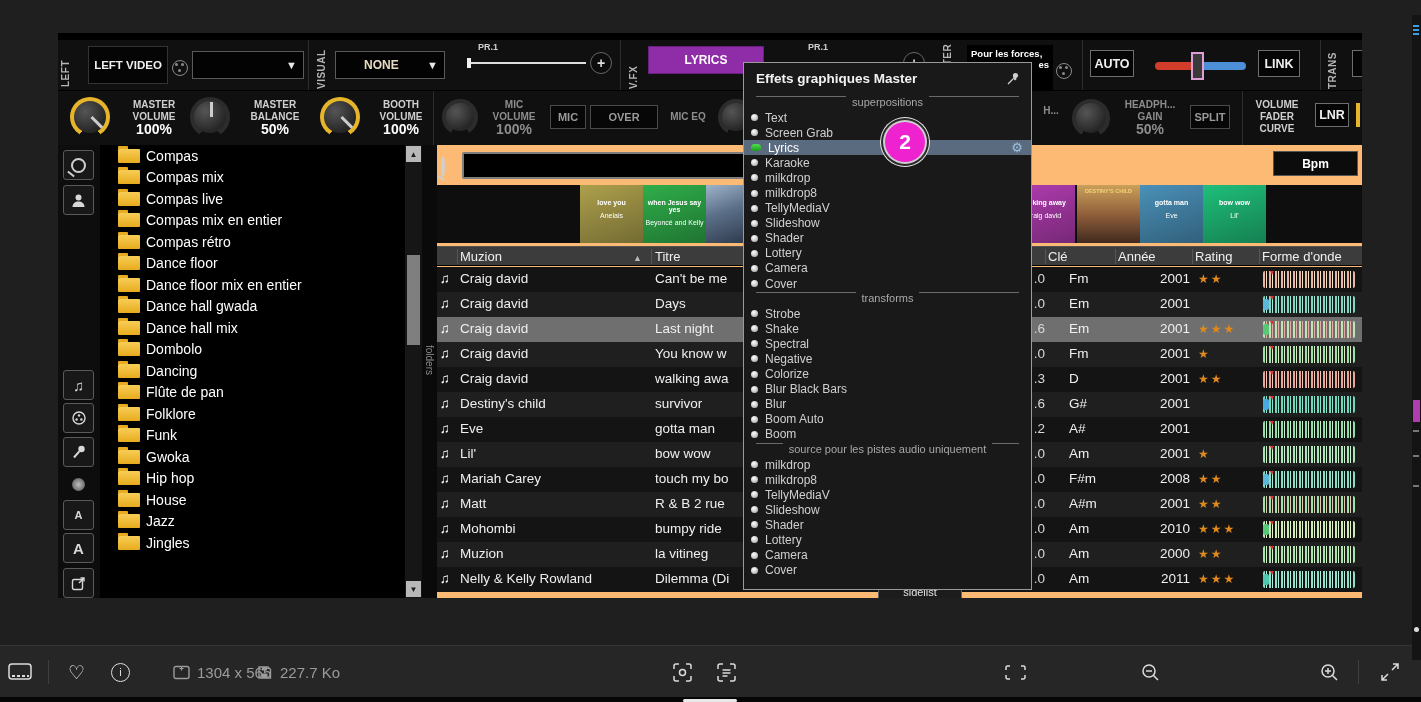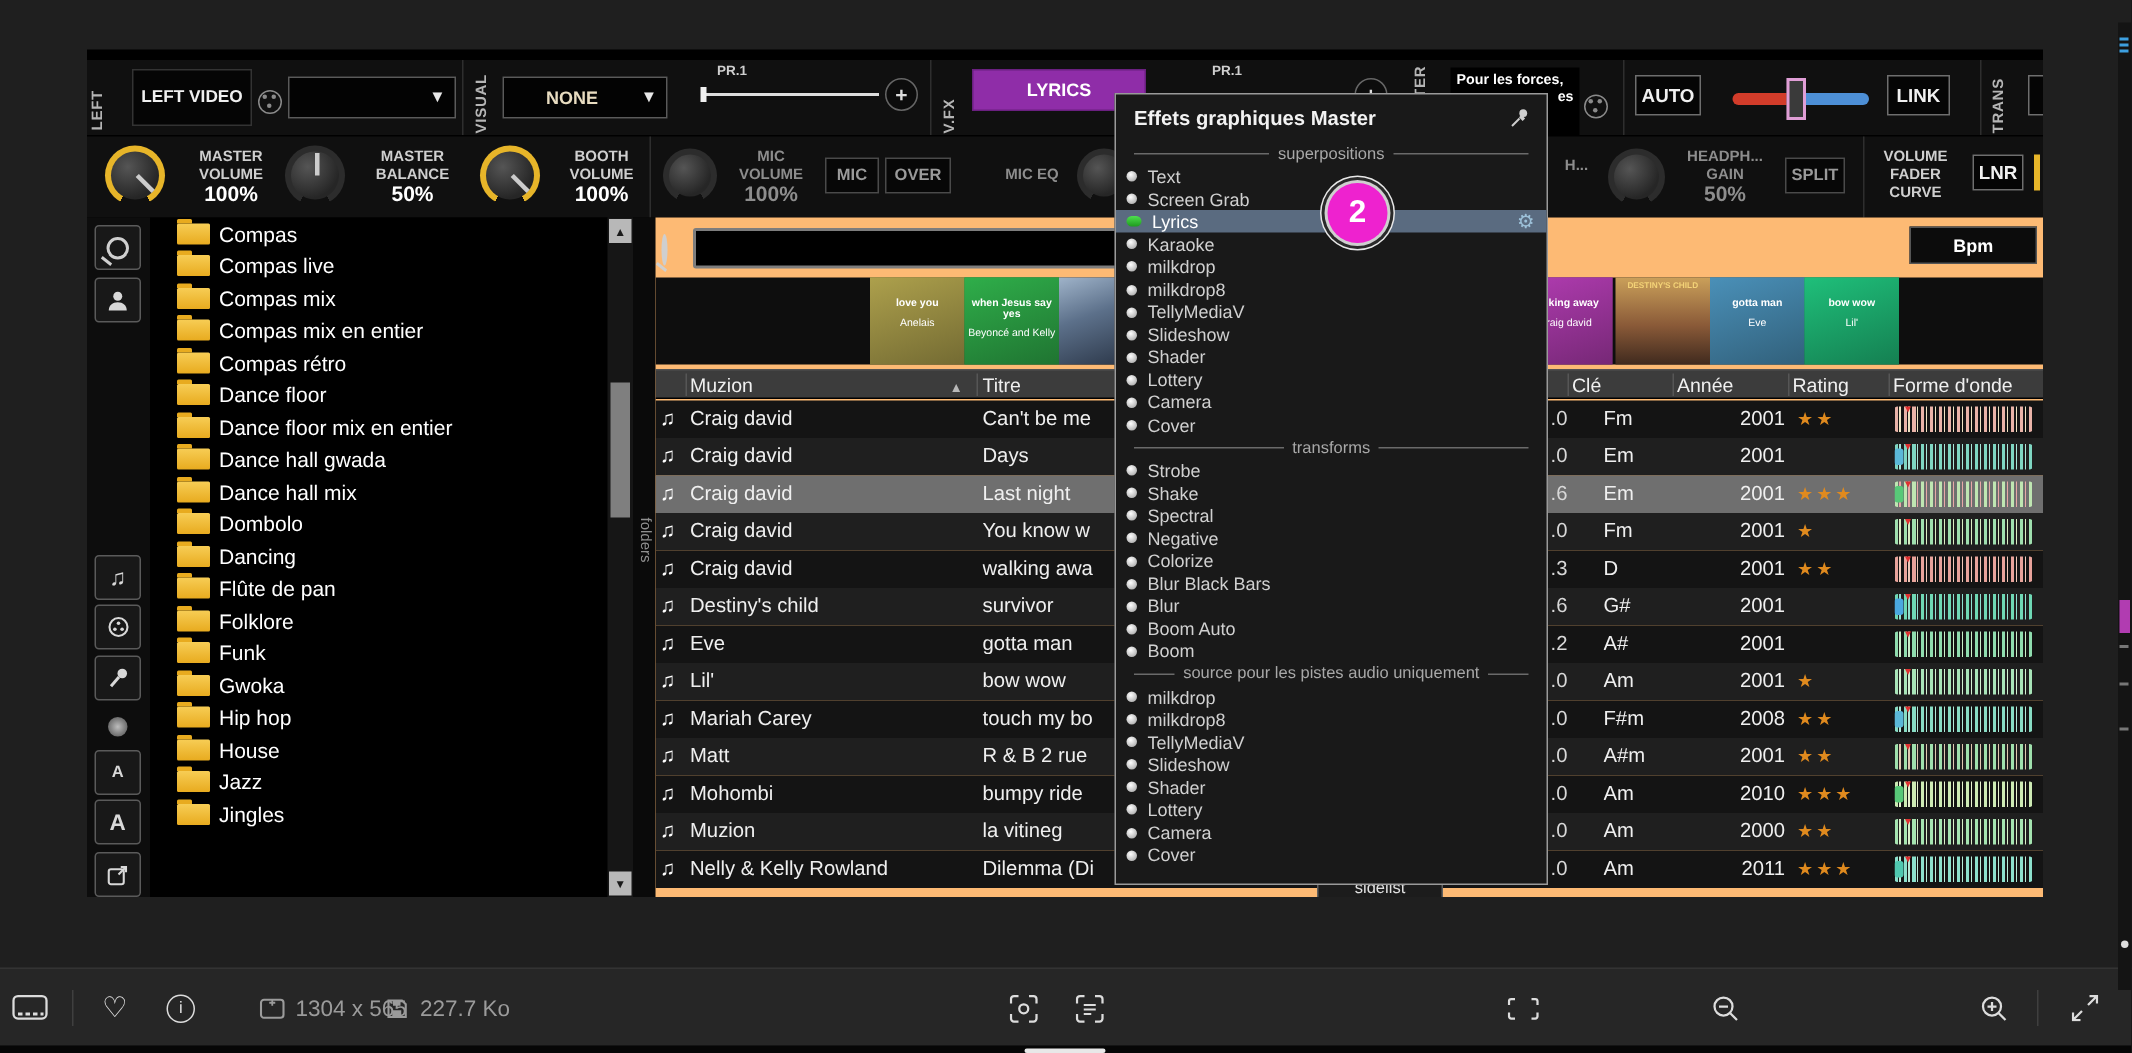--- a/index.html
+++ b/index.html
@@ -90,21 +90,21 @@
   .wmark{position:absolute;left:6px;top:-2px;width:0;height:0;border-top:6px solid #e03030;
          border-left:3px solid transparent;border-right:3px solid transparent;}
   .wstart{position:absolute;left:0;top:3px;width:6px;height:11px;border-radius:2px;}
   #sidelist{position:absolute;left:441px;top:439px;width:84px;height:16px;background:#1c1c1c;border:1px solid #5e5e5e;
             color:#e0e0e0;font-size:11px;display:flex;align-items:center;justify-content:center;box-sizing:border-box;}
   
   #popup{position:absolute;left:685px;top:29px;width:289px;height:528px;background:#191919;border:1px solid #9a9a9a;
          box-sizing:border-box;z-index:50;color:#d6d6d6;}
   #popup-title{position:absolute;left:12px;top:8px;font-size:13.5px;font-weight:bold;color:#f2f2f2;}
   #pin{position:absolute;right:10px;top:8px;width:16px;height:16px;}
-  .pp-sep{display:flex;align-items:center;height:13px;color:#a8a8a8;font-size:11px;margin:1px 6px;}
+  .pp-sep{display:flex;height:13px;color:#a8a8a8;font-size:11px;margin:1px 6px;}
   .pp-sep:before,.pp-sep:after{content:"";flex:1;height:1px;background:#6a6a6a;margin:0 6px;}
   .pp-item{display:flex;align-items:center;height:15.1px;padding-left:7px;font-size:12px;color:#d0d0d0;position:relative;}
   .pp-item .dot{width:7px;height:7px;border-radius:50%;background:radial-gradient(circle at 40% 35%,#fff,#9a9a9a);
                 margin-right:7px;flex:0 0 7px;}
   .pp-item.active{background:#5a6b80;color:#fff;}
   .pp-item.active .dot{width:10px;height:7px;border-radius:4px;background:linear-gradient(#4ee04e,#1f9a1f);flex-basis:10px;}
   .pp-item .gear{position:absolute;right:8px;top:0px;font-size:13px;color:#9cc0d8;}
   #pp-list{position:absolute;left:0;top:32px;width:287px;}
   
   #badge{position:absolute;left:827px;top:89px;width:40px;height:40px;border-radius:50%;background:#ee22cf;z-index:60;
@@ -211,21 +211,21 @@
     <div class="knob dark" style="left:384px;top:66px;width:36px;height:36px">
       <div class="ring"></div>
         <div class="face"></div>
       </div>
     <div class="klbl gray" style="left:424px;top:66px;width:64px">
       <div>MIC</div>
         <div>VOLUME</div>
       <div class="v">100%</div>
       </div>
     <div class="mixbtn" style="left:492px;top:72px;width:36px;height:24px">MIC</div>
-    <div class="mixbtn" style="left:532px;top:72px;width:44px;height:24px">OVER</div>
+    <div class="mixbtn" style="left:532px;top:72px;width:68px;height:24px">OVER</div>
     <div class="klbl gray" style="left:607px;top:78px;width:46px">MIC EQ</div>
     <div class="knob dark" style="left:660px;top:66px;width:36px;height:36px">
       <div class="ring"></div>
         <div class="face"></div>
       </div>
     <div class="klbl gray" style="left:980px;top:72px;width:26px">H...</div>
     <div class="knob dark" style="left:1014px;top:66px;width:38px;height:38px">
       <div class="ring"></div>
         <div class="face"></div>
       </div>
@@ -281,25 +281,25 @@
         </div>
     </div>
 
     <div id="folders">
         <div class="frow">
           <span class="fico"></span>
           <span>Compas</span>
         </div>
         <div class="frow">
           <span class="fico"></span>
+          <span>Compas mix</span>
+        </div>
+        <div class="frow">
+          <span class="fico"></span>
           <span>Compas live</span>
-        </div>
-        <div class="frow">
-          <span class="fico"></span>
-          <span>Compas mix</span>
         </div>
         <div class="frow">
           <span class="fico"></span>
           <span>Compas mix en entier</span>
         </div>
         <div class="frow">
           <span class="fico"></span>
           <span>Compas rétro</span>
         </div>
         <div class="frow">

